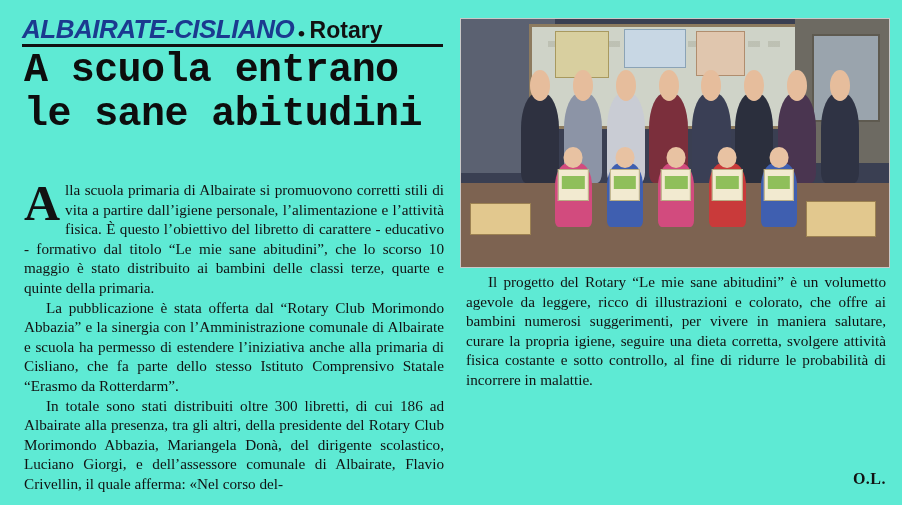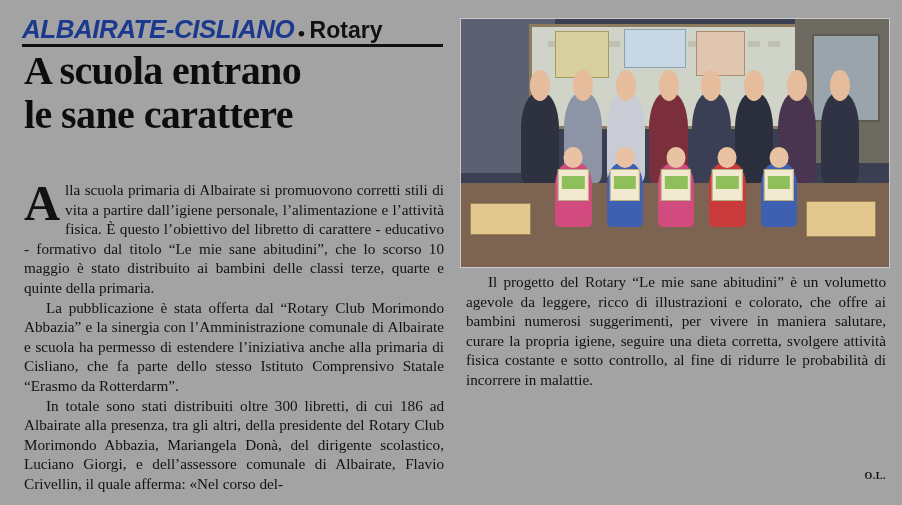--- a/index.html
+++ b/index.html
@@ -4,21 +4,21 @@
 <style>
   html, body {
     margin: 0;
     padding: 0;
     background: #ffffff;
   }
   .page {
     position: relative;
     width: 902px;
     height: 505px;
-    background: #a3a3a3;
+    background: #5eead4;
     overflow: hidden;
     font-family: "Liberation Serif", serif;
     color: #121212;
   }
 
   
   .kicker {
     position: absolute;
     left: 22px;
     top: 14px;
@@ -56,21 +56,21 @@
     height: 3px;
     background: #111;
   }
 
   
   .headline {
     position: absolute;
     left: 24px;
     top: 49px;
     width: 420px;
-    font-family: Liberation Serif, serif;
+    font-family: Liberation Mono, monospace;
     font-weight: bold;
     font-size: 40px;
     line-height: 44px;
     letter-spacing: -0.6px;
     color: #0d0d0d;
   }
 
   
   .photo {
     position: absolute;
@@ -149,37 +149,37 @@
     line-height: 40px;
     padding: 2px 5px 0 0;
     margin-top: 1px;
   }
   .signature {
     position: absolute;
     right: 16px;
     top: 470px;
     font-family: "Liberation Serif", serif;
     font-weight: bold;
-    font-size: 10px;
+    font-size: 16px;
     letter-spacing: 0.5px;
   }
 </style>
 </head>
 <body>
 
 <div class="page">
 
   <div class="kicker">
     <span class="kicker-main">ALBAIRATE-CISLIANO</span><span class="kicker-dot">•</span><span class="kicker-sub">Rotary</span>
   </div>
   <div class="rule-under-kicker"></div>
 
   <div class="headline">
     <div>A scuola entrano</div>
-    <div>le sane carattere</div>
+    <div>le sane abitudini</div>
   </div>
 
   <div class="photo">
     <div class="photo-inner">
       <div class="ph-wallL"></div>
       <div class="ph-board"></div>
       <div class="ph-posterA"></div>
       <div class="ph-posterB"></div>
       <div class="ph-posterC"></div>
       <div class="ph-wallR"></div>

